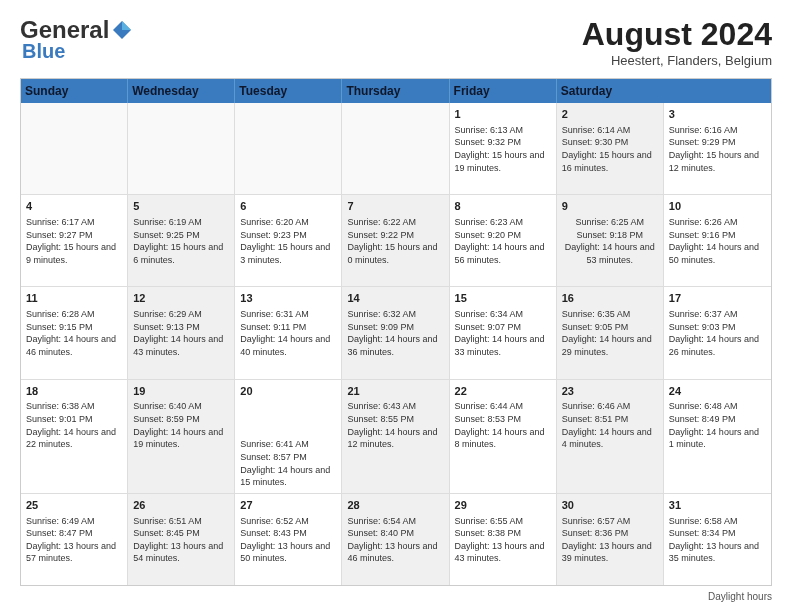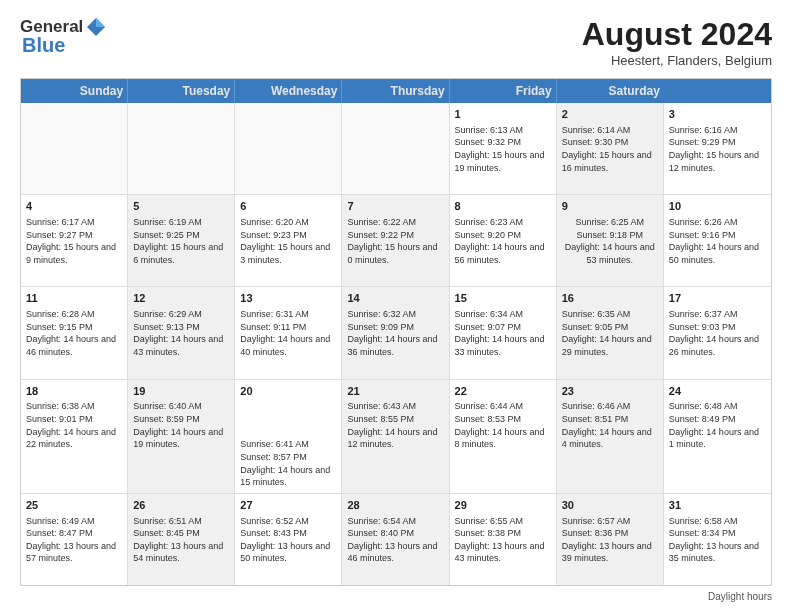--- a/index.html
+++ b/index.html
@@ -47,25 +47,25 @@
       display: flex;
       flex-direction: column;
       border: 1px solid #ccc;
     }
     .cal-header {
       display: grid;
       grid-template-columns: repeat(7, 1fr);
       background: #3a7abf;
     }
     .cal-header-cell {
-      color: #e5e5e5;
+      color: #0f172a;
       font-weight: bold;
       font-size: 12px;
       padding: 5px 4px;
-      text-align: right;
+      text-align: left;
       border-right: 1px solid #5a9ad0;
     }
     .cal-header-cell:last-child { border-right: none; }
     .cal-body {
       flex: 1;
       display: flex;
       flex-direction: column;
     }
     .cal-row {
       display: grid;
@@ -104,39 +104,39 @@
       margin-left: 48px;
     }
   </style>
 </head>
 <body>
 
 <div class="page">
   <div class="header">
     <div class="logo">
       <div style="display:flex;align-items:center;">
-        <span class="logo-general" style="font-size:17px;font-weight:bold;color:#333;">General</span>
+        <span class="logo-general" style="font-size:24px;font-weight:bold;color:#333;">General</span>
         <svg width="22" height="22" viewBox="0 0 22 22" style="margin-left:2px;">
           <polygon points="11,2 20,11 11,20 2,11" fill="#3a7abf"></polygon>
           <polygon points="11,2 20,11 11,11" fill="#5ab0e0"></polygon>
         </svg>
       </div>
       <span class="logo-blue" style="font-size:20px;font-weight:bold;color:#3a7abf;margin-top:-4px;margin-left:2px;">Blue</span>
     </div>
     <div class="title-block">
       <div class="main-title">August 2024</div>
       <div class="subtitle">Heestert, Flanders, Belgium</div>
     </div>
   </div>
 
   <div class="calendar">
     <div class="cal-header">
     <div class="cal-header-cell">Sunday</div>
+        <div class="cal-header-cell">Wednesday</div>
         <div class="cal-header-cell">Tuesday</div>
-        <div class="cal-header-cell">Wednesday</div>
         <div class="cal-header-cell">Thursday</div>
         <div class="cal-header-cell">Friday</div>
         <div class="cal-header-cell">Saturday</div>
       </div>
     <div class="cal-body">
     <div class="cal-row">
           <div class="cal-cell empty"></div>
           <div class="cal-cell empty"></div>
           <div class="cal-cell empty"></div>
           <div class="cal-cell empty"></div>

